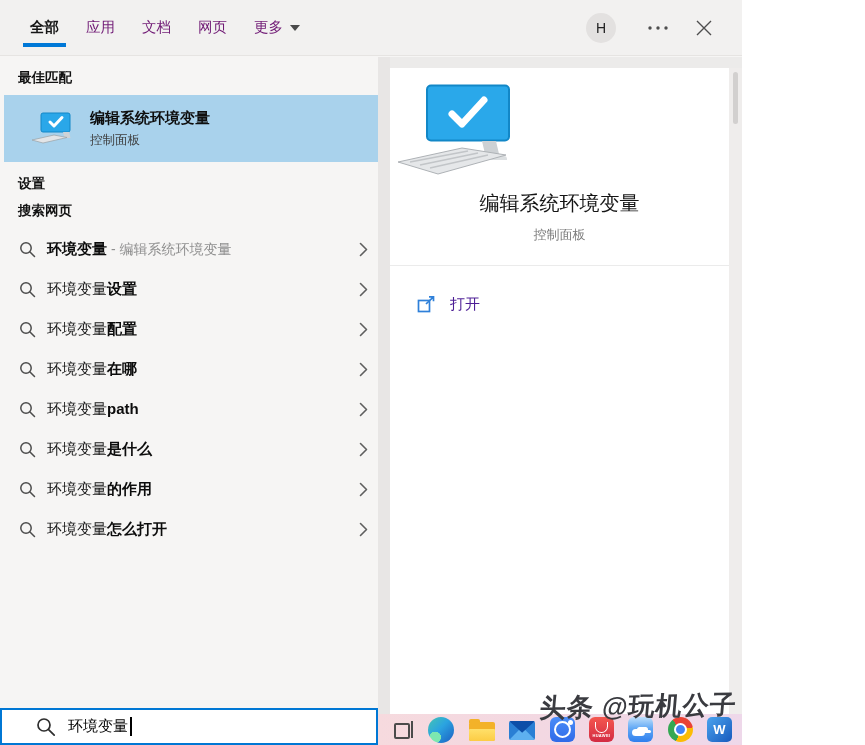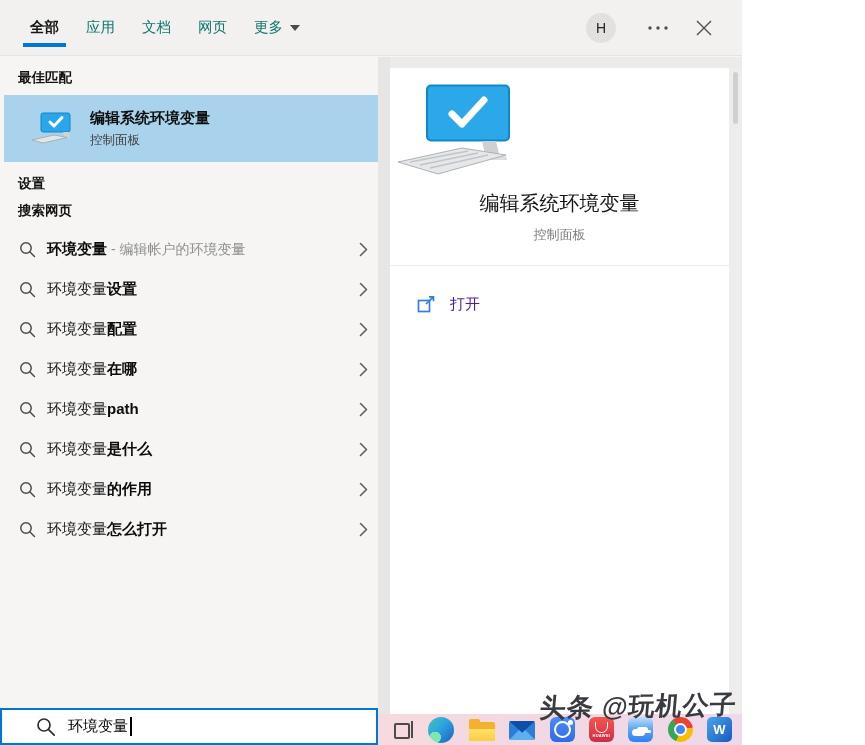--- a/index.html
+++ b/index.html
@@ -12,21 +12,21 @@
   }
   
   .header {
     position:absolute; top:0; left:0; right:0; height:56px;
     background:#f2f1f0; border-bottom:1px solid #e6e4e2;
     display:flex; align-items:stretch; z-index:2;
   }
   .tabs { display:flex; align-items:stretch; padding-left:23px; }
   .tab {
     position:relative; display:flex; align-items:center;
-    padding:0 7px; margin-right:13px; font-size:14.5px; color:#0f766e; cursor:default;
+    padding:0 7px; margin-right:13px; font-size:14.5px; color:#701a75; cursor:default;
   }
   .tab.active { color:#161616; font-weight:700; }
   .tab.active::after {
     content:''; position:absolute; left:0; right:0; bottom:8px; height:4px; background:#0078d7;
   }
   .caret {
     display:inline-block; margin-left:7px; width:0; height:0;
     border-left:5px solid transparent; border-right:5px solid transparent;
     border-top:6px solid #4a4a4a;
   }
@@ -200,21 +200,21 @@
 
 
     <div class="sec-h wb">搜索网页</div>
 
     <div class="sug-list">
     <div class="sug">
       <svg class="mag" width="17" height="17" viewBox="0 0 17 17">
         <circle cx="7" cy="7" r="5.2" fill="none" stroke="#4c4c4c" stroke-width="1.5"></circle>
         <line x1="11" y1="11" x2="15.5" y2="15.5" stroke="#4c4c4c" stroke-width="1.5" stroke-linecap="round"></line>
       </svg>
-      <span class="sug-text"><span class="sug-prefix"></span><span class="sug-strong">环境变量</span><span class="sug-note"> - 编辑帐户的环境变量</span></span>
+      <span class="sug-text"><span class="sug-prefix"></span><span class="sug-strong">环境变量</span><span class="sug-note"> - 编辑系统环境变量</span></span>
       <span class="chev">
         <svg width="9" height="15" viewBox="0 0 9 15">
               <polyline points="1.5,1.5 7.5,7.5 1.5,13.5" fill="none" stroke="#5f5f5f" stroke-width="1.6" stroke-linecap="round" stroke-linejoin="round"></polyline>
             </svg>
       </span>
     </div>
 
     <div class="sug">
       <svg class="mag" width="17" height="17" viewBox="0 0 17 17">
         <circle cx="7" cy="7" r="5.2" fill="none" stroke="#4c4c4c" stroke-width="1.5"></circle>

